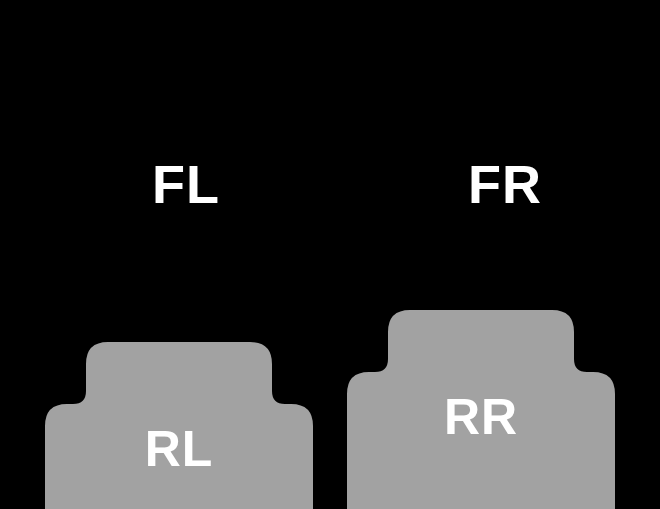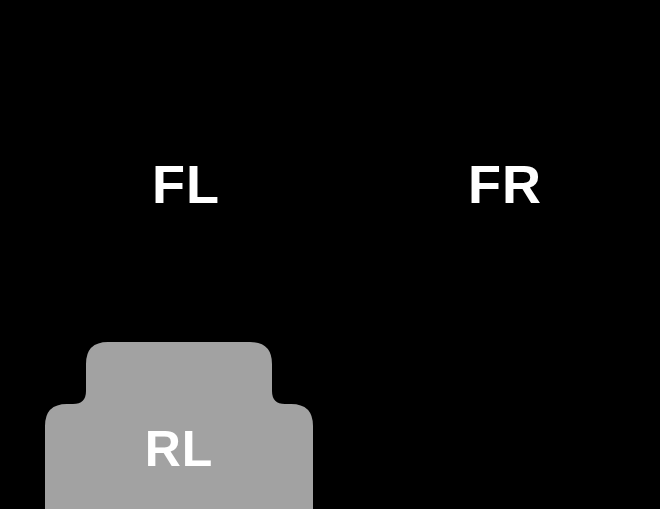--- a/index.html
+++ b/index.html
@@ -70,14 +70,20 @@
 
   <div class="front-label fr">FR</div>
 
   <div class="mat rl">
     <svg width="268" height="199" viewBox="0 0 268 199">
       <path d="M 0 199 L 0 84 Q 0 62 22 62 L 28 62 Q 41 62 41 49 L 41 22 Q 41 0 63 0 L 205 0 Q 227 0 227 22 L 227 49 Q 227 62 240 62 L 246 62 Q 268 62 268 84 L 268 199 Z" fill="#a2a2a2"></path>
     </svg>
     <div class="mat-label">RL</div>
   </div>
 
+  <div class="mat rr">
+    <svg width="268" height="199" viewBox="0 0 268 199">
+      <path d="M 0 199 L 0 84 Q 0 62 22 62 L 28 62 Q 41 62 41 49 L 41 22 Q 41 0 63 0 L 205 0 Q 227 0 227 22 L 227 49 Q 227 62 240 62 L 246 62 Q 268 62 268 84 L 268 199 Z" fill="#a2a2a2"></path>
+    </svg>
+    <div class="mat-label">RR</div>
+  </div>
 
 </div>
 
 </body></html>

